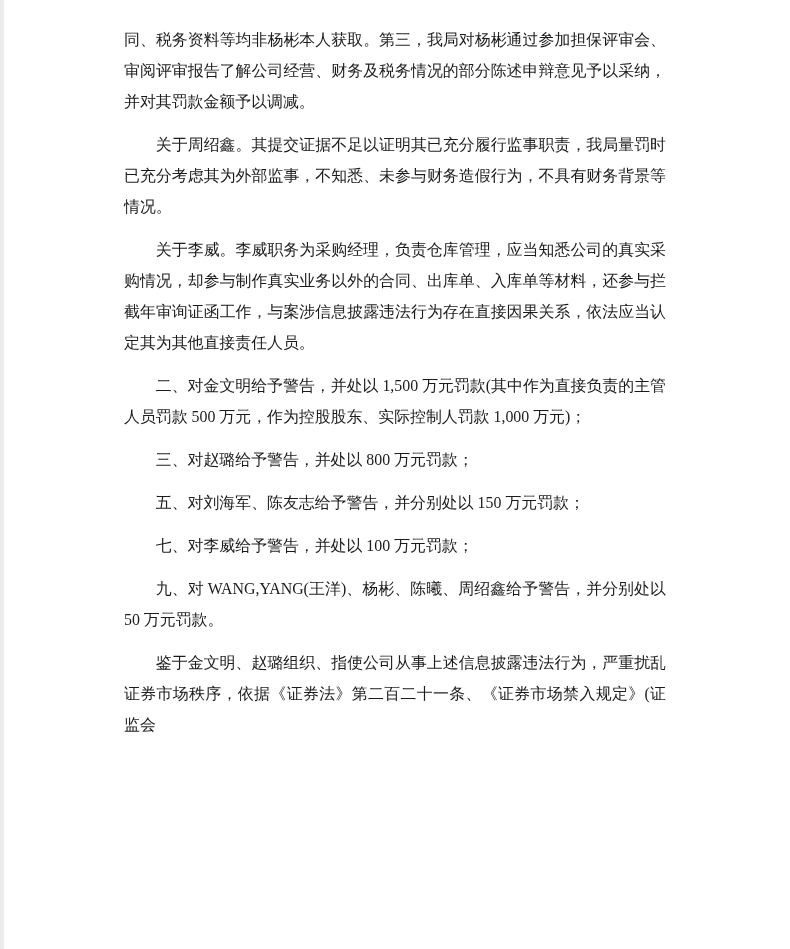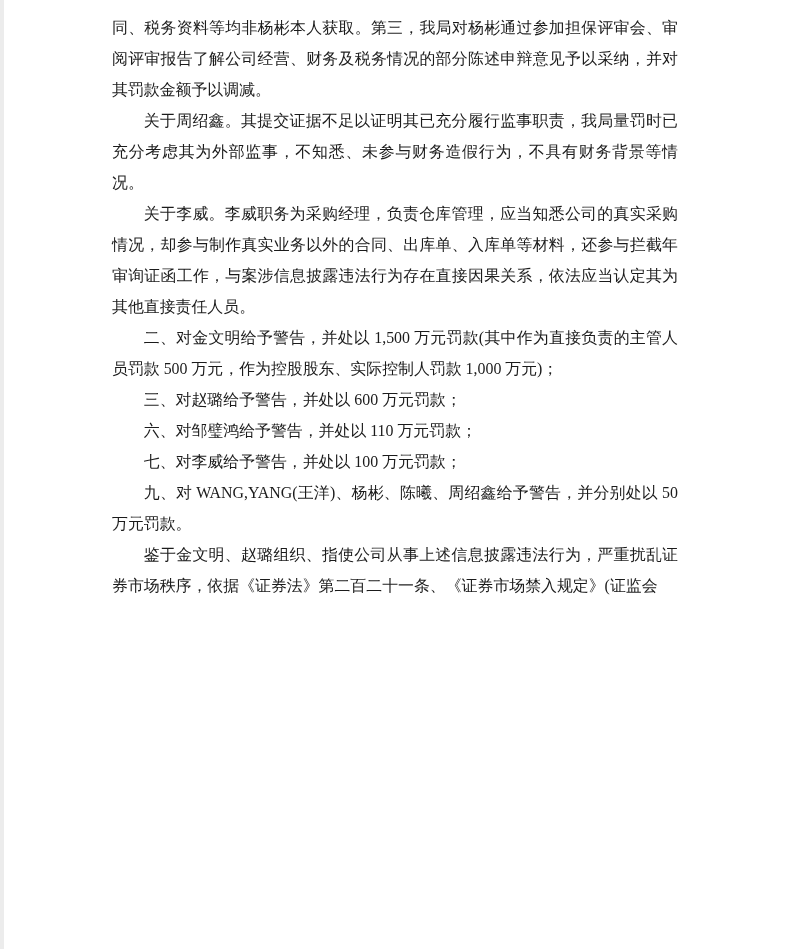--- a/index.html
+++ b/index.html
@@ -33,38 +33,38 @@
     width: 566px;
     color: #1b1b1b;
     font-family: "Liberation Serif", "DejaVu Serif", serif;
     font-size: 15.9px;
     line-height: 31px;
     text-align: justify;
     text-justify: inter-ideograph;
     word-break: normal;
   }
   .content p {
-    margin: 0;
+    margin: 12px;
     padding: 0;
     text-indent: 2em;
   }
   .content p.flush {
     text-indent: 0;
   }
 </style>
 </head>
 <body style="background: rgb(255, 255, 255);">
 
 <div class="page" style="background: rgb(255, 255, 255);">
   <div class="page-edge" style="background: rgb(236, 236, 236);"></div>
   <div class="content" style="color: rgb(27, 27, 27);">
 
   <p class="para flush">同、税务资料等均非杨彬本人获取。第三，我局对杨彬通过参加担保评审会、审阅评审报告了解公司经营、财务及税务情况的部分陈述申辩意见予以采纳，并对其罚款金额予以调减。</p>
       <p class="para">关于周绍鑫。其提交证据不足以证明其已充分履行监事职责，我局量罚时已充分考虑其为外部监事，不知悉、未参与财务造假行为，不具有财务背景等情况。</p>
       <p class="para">关于李威。李威职务为采购经理，负责仓库管理，应当知悉公司的真实采购情况，却参与制作真实业务以外的合同、出库单、入库单等材料，还参与拦截年审询证函工作，与案涉信息披露违法行为存在直接因果关系，依法应当认定其为其他直接责任人员。</p>
       <p class="para">二、对金文明给予警告，并处以 1,500 万元罚款(其中作为直接负责的主管人员罚款 500 万元，作为控股股东、实际控制人罚款 1,000 万元)；</p>
-      <p class="para">三、对赵璐给予警告，并处以 600 万元罚款；</p>
-      <p class="para">六、对邹璧鸿给予警告，并处以 110 万元罚款；</p>
+      <p class="para">三、对赵璐给予警告，并处以 800 万元罚款；</p>
+      <p class="para">五、对刘海军、陈友志给予警告，并分别处以 150 万元罚款；</p>
       <p class="para">七、对李威给予警告，并处以 100 万元罚款；</p>
       <p class="para">九、对 WANG,YANG(王洋)、杨彬、陈曦、周绍鑫给予警告，并分别处以 50 万元罚款。</p>
       <p class="para">鉴于金文明、赵璐组织、指使公司从事上述信息披露违法行为，严重扰乱证券市场秩序，依据《证券法》第二百二十一条、《证券市场禁入规定》(证监会</p>
     </div>
 </div>
 
 </body></html>

